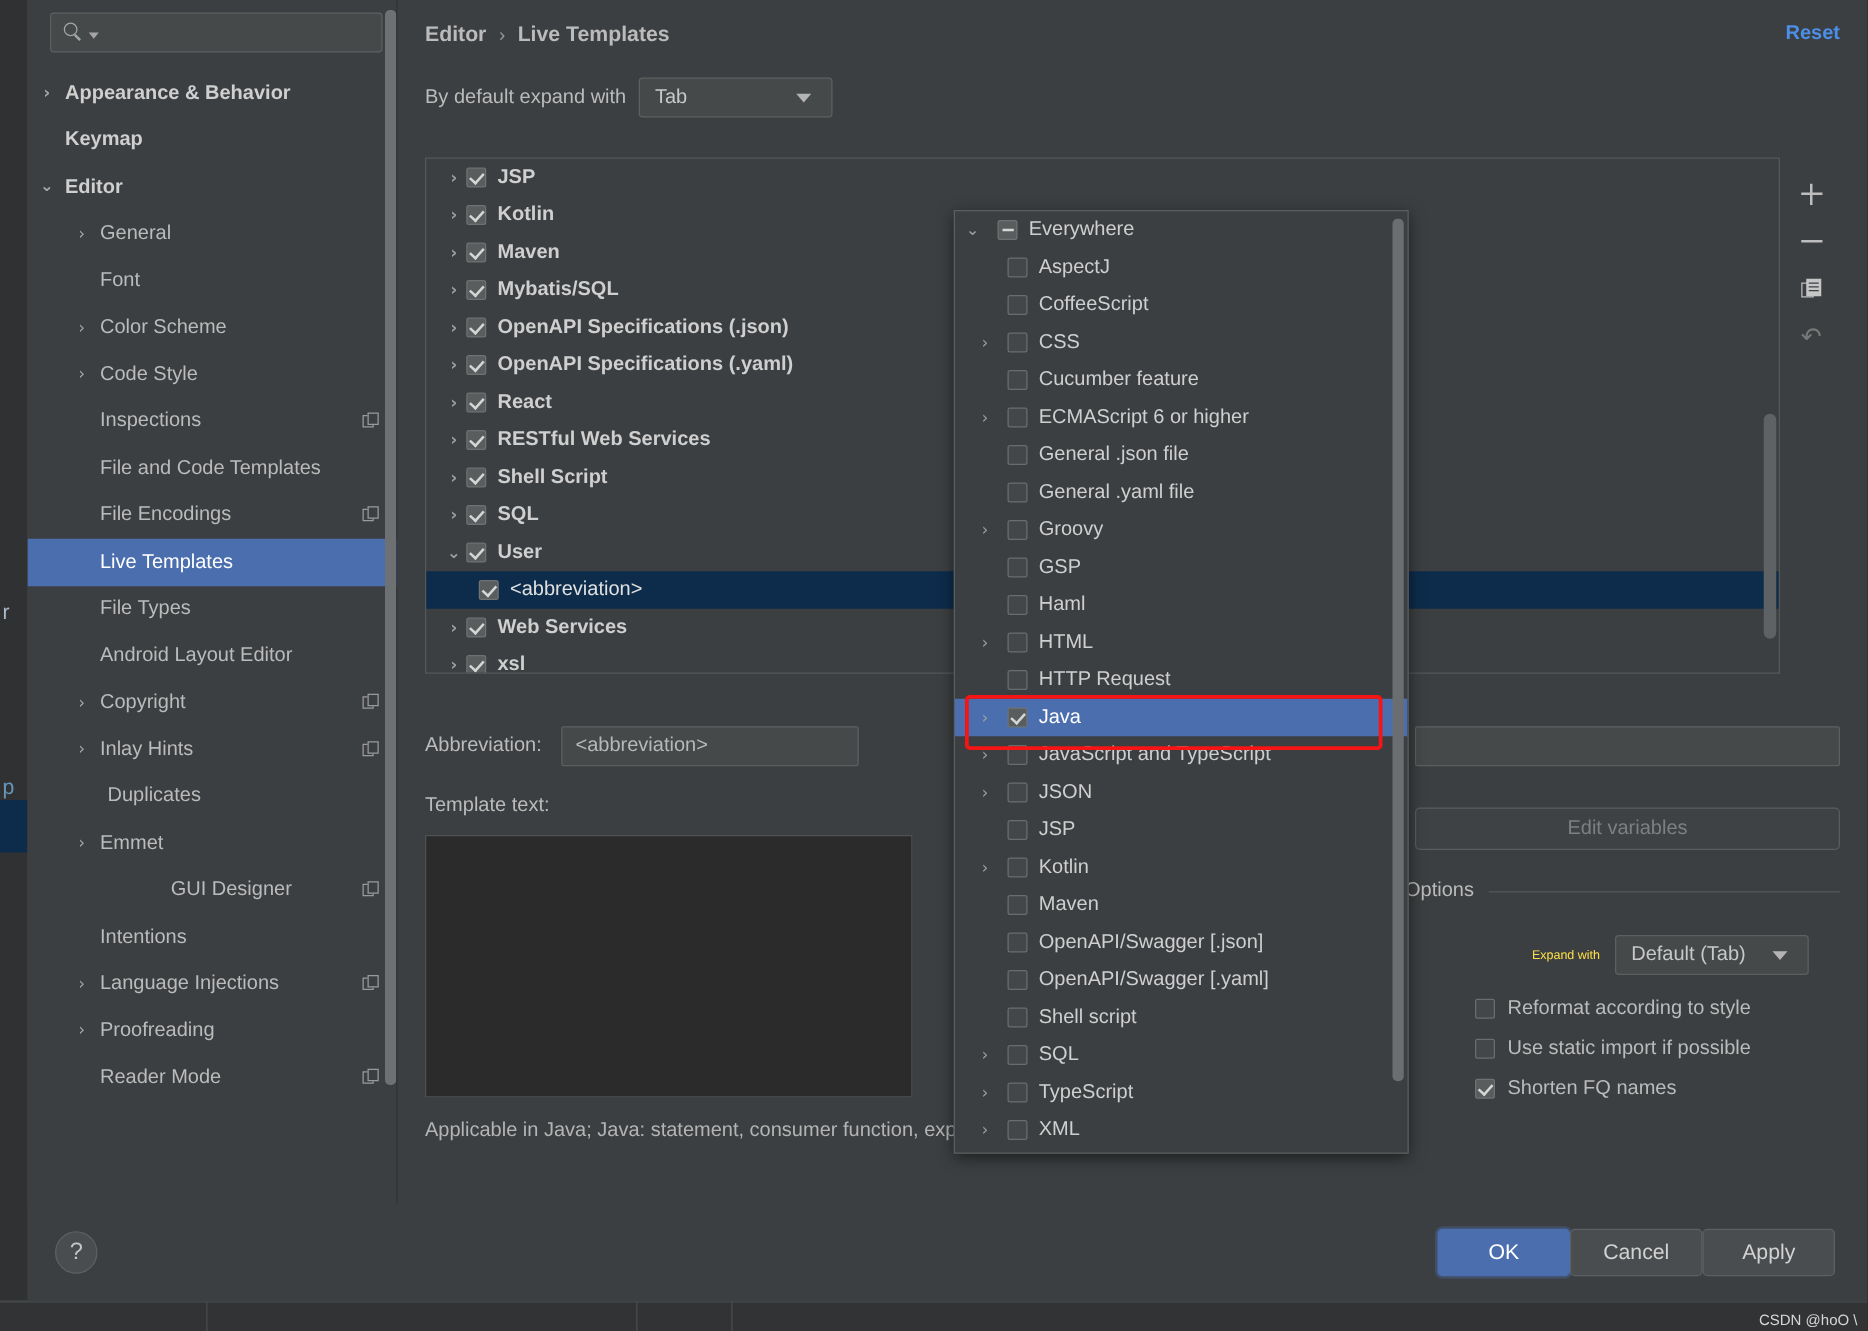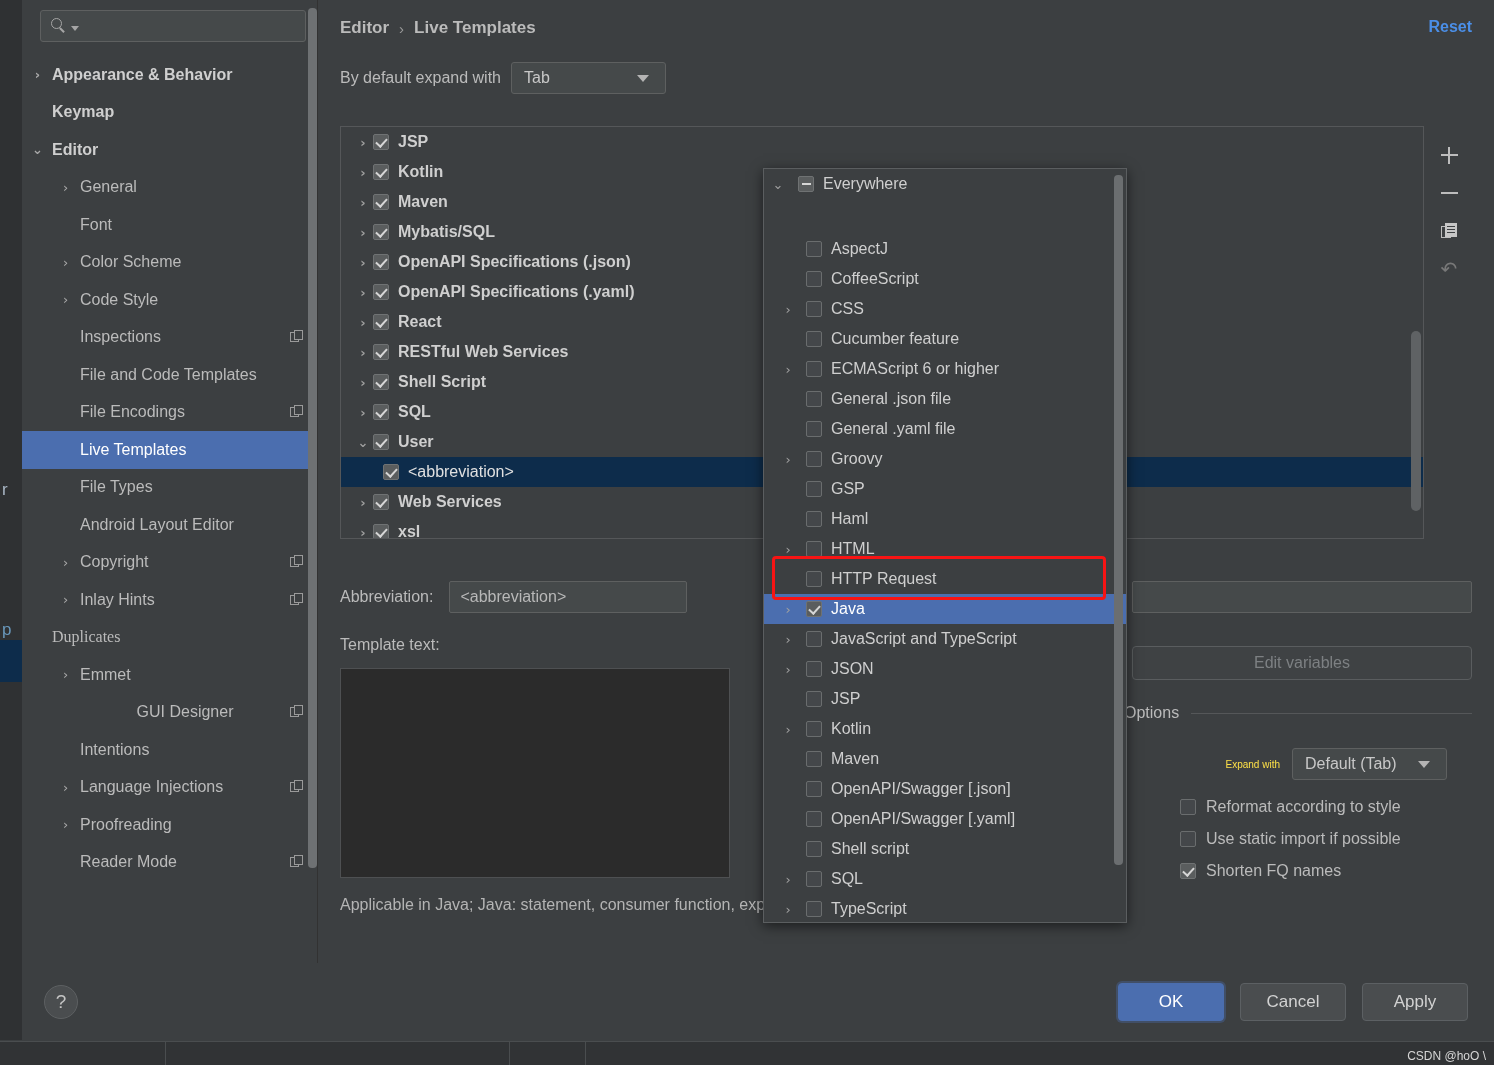--- a/index.html
+++ b/index.html
@@ -356,21 +356,21 @@
     display: flex; align-items: center;
     padding: 0 22px;
   }
   .help-btn {
     width: 34px; height: 34px; border-radius: 50%;
     background: #4a4d4f; border: 1px solid #5d6062;
     display: flex; align-items: center; justify-content: center;
     color: #c5c5c5; font-size: 19px; cursor: pointer;
   }
   .footer-buttons {
-    position: absolute; right: 26px; display: flex; gap: 16px; justify-content: center;
+    position: absolute; right: 26px; display: flex;  justify-content: center;
   }
   .btn {
     min-width: 106px; height: 38px; border-radius: 4px;
     display: flex; align-items: center; justify-content: center;
     font-size: 17px; cursor: pointer;
     border: 1px solid #5c6063; background: #4a4d4f; color: #d2d2d2;
   }
   .btn.primary {
     background: #4b6eaf; border-color: #4b6eaf; color: #ffffff;
     box-shadow: 0 0 0 2px rgba(75,110,175,.35);
@@ -480,21 +480,21 @@
             </span>
           </div>
           <div class="nav-item" style="padding-left: 58px;">
             <span class="nav-arrow" style="position: absolute; left: 36px;">›</span>
             <span>Inlay Hints</span>
             <span class="nav-copy-icon">
               <i class="b1"></i>
               <i class="b2"></i>
             </span>
           </div>
-          <div class="nav-item" style="padding-left: 30px; font-family: Liberation Serif, serif;">
+          <div class="nav-item" style="padding-left: 64px;">
             <span class="nav-arrow" style="position: absolute; left: 36px;"></span>
             <span>Duplicates</span>
           </div>
           <div class="nav-item" style="padding-left: 58px;">
             <span class="nav-arrow" style="position: absolute; left: 36px;">›</span>
             <span>Emmet</span>
           </div>
           <div class="nav-item" style="padding-left: 58px; justify-content: center;">
             <span class="nav-arrow" style="position: absolute; left: 36px;"></span>
             <span>GUI Designer</span>
@@ -694,21 +694,21 @@
       </div>
     </div>
 
     <div class="lang-popup">
       <div id="lang-rows">
           <div class="lang-row" style="position: relative;">
             <span class="tw-arrow" style="position: absolute; left: 4px;">⌄</span>
             <span class="ckbox partial" style="margin-left: 24px;"></span>
             <span>Everywhere</span>
           </div>
-          <div class="lang-row indent" style="position: relative; margin-top: 35px;">
+          <div class="lang-row indent" style="position: relative;">
             <span class="tw-arrow" style="position: absolute; left: 14px;"></span>
             <span class="ckbox empty"></span>
             <span>AspectJ</span>
           </div>
           <div class="lang-row indent" style="position: relative;">
             <span class="tw-arrow" style="position: absolute; left: 14px;"></span>
             <span class="ckbox empty"></span>
             <span>CoffeeScript</span>
           </div>
           <div class="lang-row indent" style="position: relative;">

